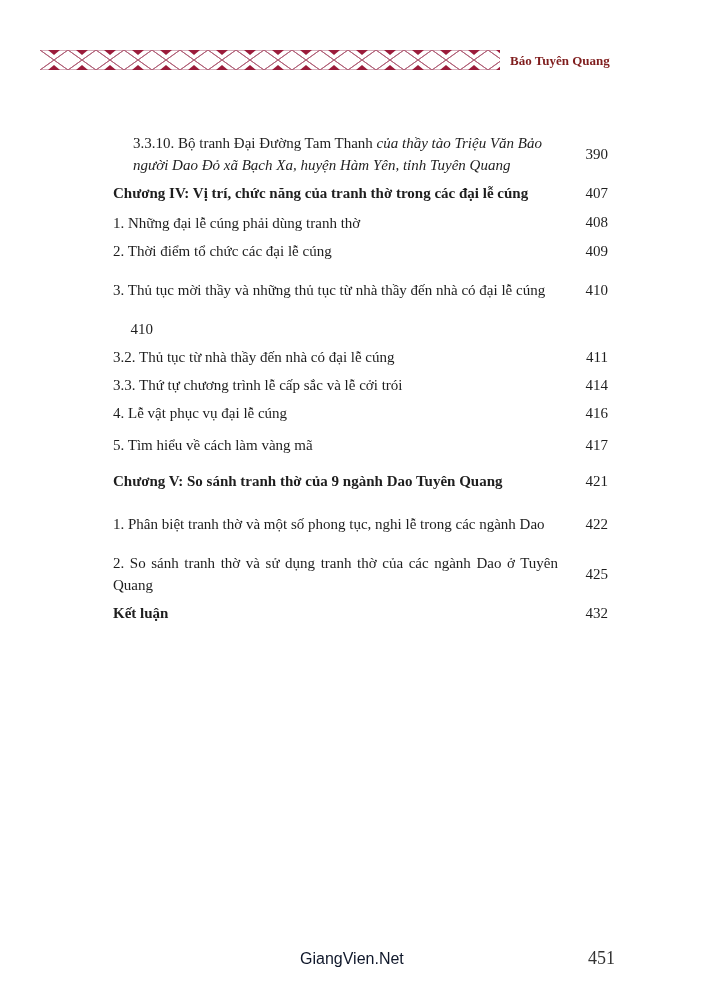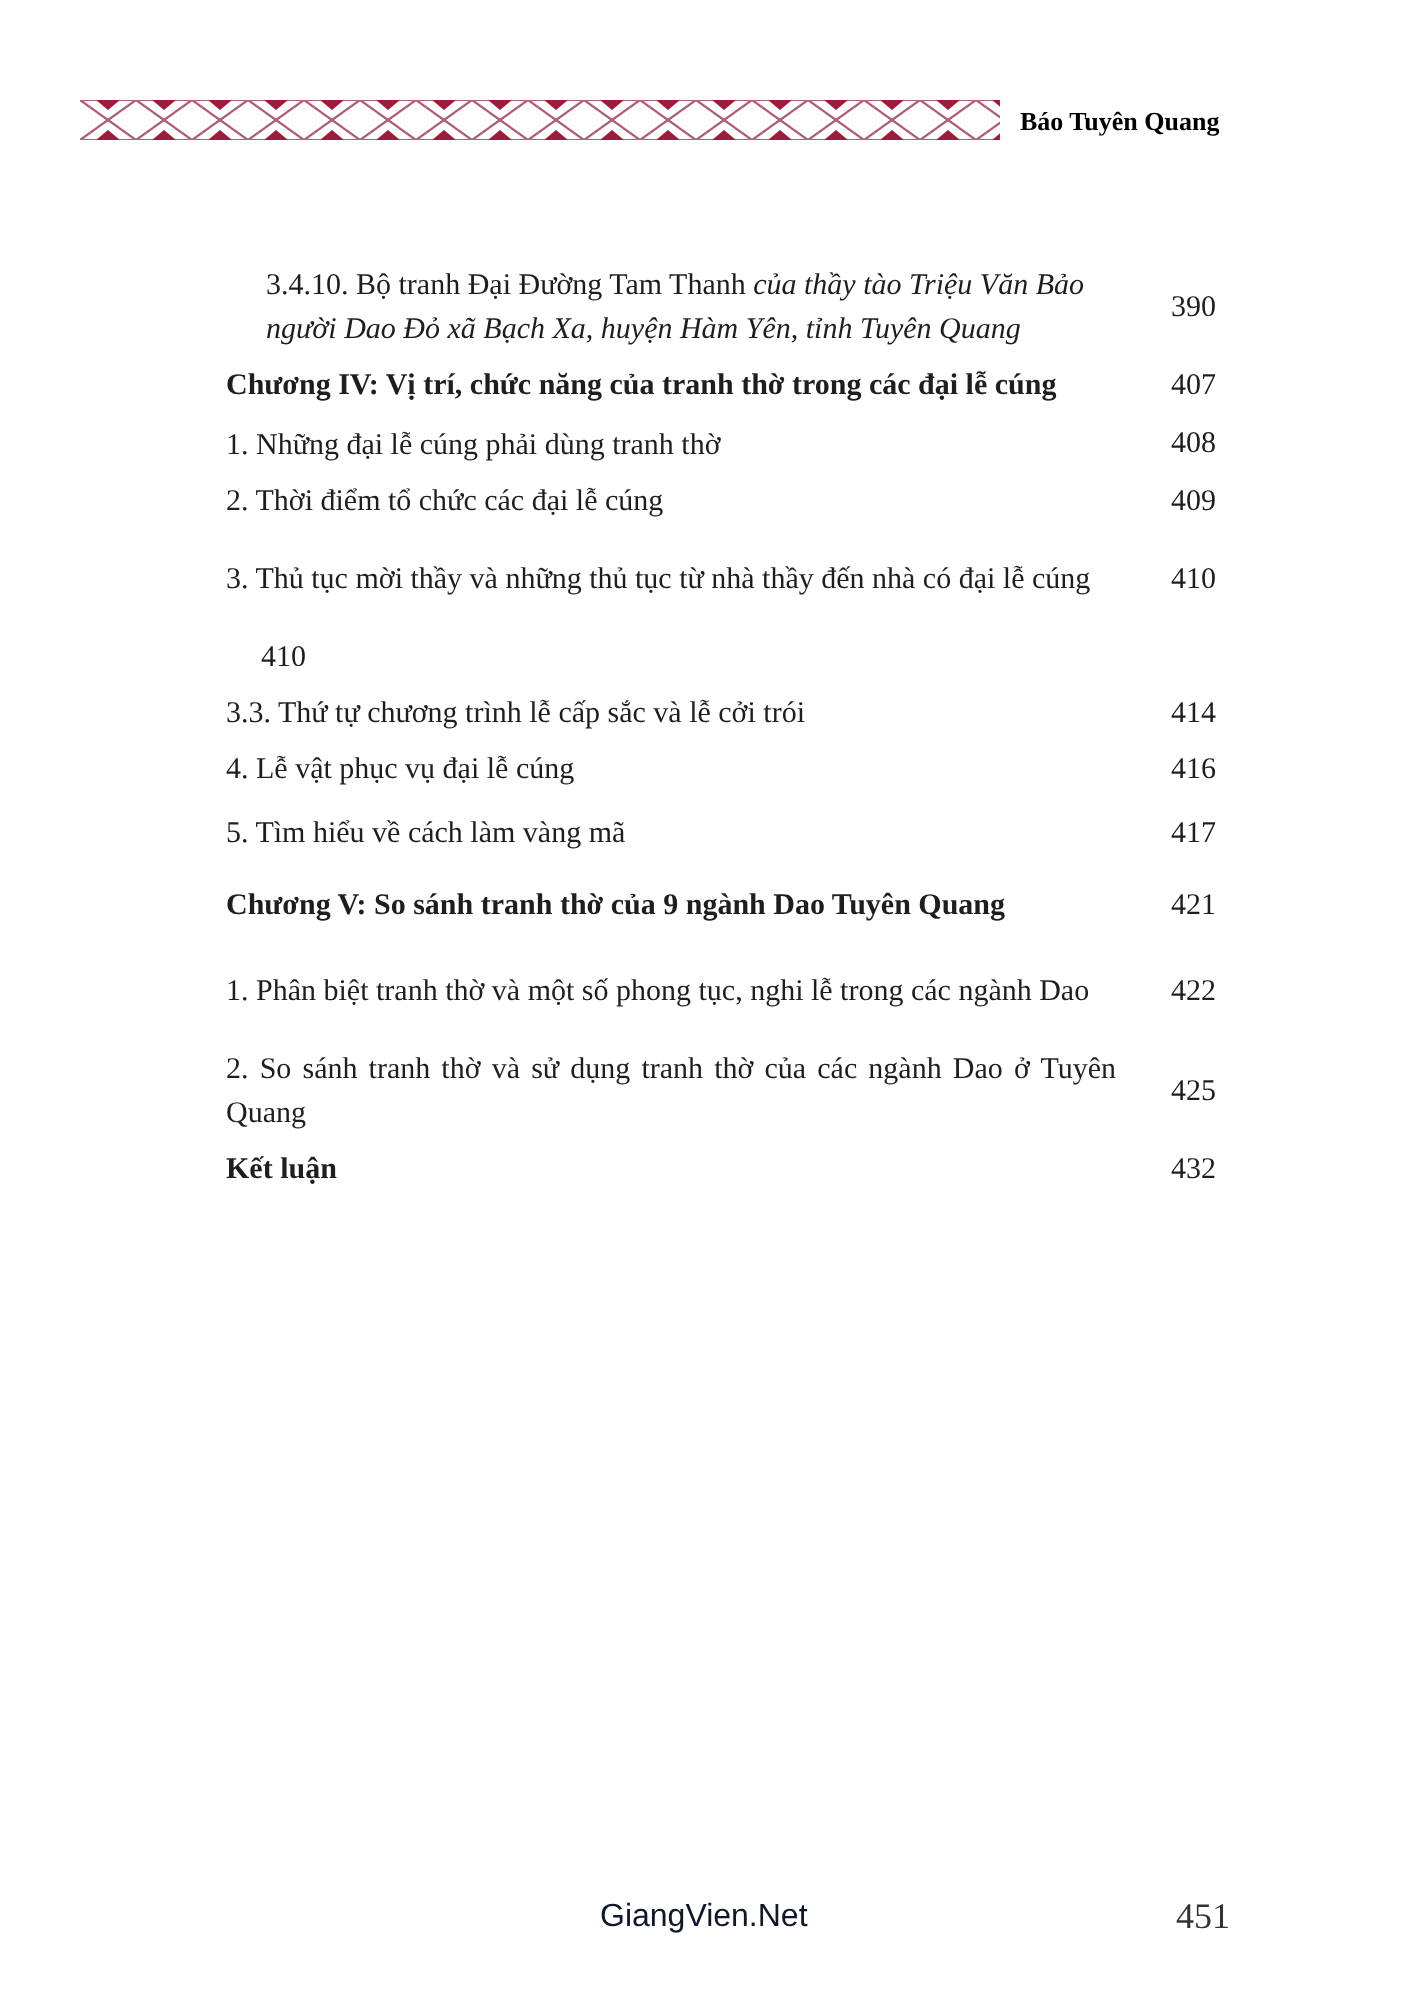--- a/index.html
+++ b/index.html
@@ -4,21 +4,21 @@
 <style>
   html, body { margin: 0; padding: 0; }
   body {
     width: 707px; height: 1000px; background: #ffffff; position: relative; overflow: hidden;
     font-family: "DejaVu Serif", "Liberation Serif", serif; color: #1e1e1e;
   }
   .header { position: absolute; left: 40px; top: 50px; width: 600px; height: 24px; }
   .border-band { position: absolute; left: 0; top: 0; width: 460px; height: 20px; }
   .header-title {
     position: absolute; left: 470px; top: 3px; font-size: 13px; font-weight: bold;
-    font-family: "Liberation Serif", serif; color: #000000;
+    font-family: "Liberation Serif", serif; color: #7f1d1d;
   }
   .toc { position: absolute; left: 113px; top: 130px; width: 495px; }
   .row { position: relative; display: flex; align-items: center; justify-content: space-between; }
   .row .text { font-family: "Liberation Serif", serif; font-size: 15px; line-height: 22px; width: 445px; }
   .row .page { font-family: "Liberation Serif", serif; font-size: 15px; width: 40px; text-align: right; }
   .bold .text { font-weight: bold; }
   .indent { padding-left: 20px; }
   .indent .text { width: 425px; text-align: justify; }
   .italic { font-style: italic; }
   .footer-link { position: absolute; left: 300px; top: 950px; font-family: "Liberation Sans", sans-serif; font-size: 16px; color: #0f172a; }
@@ -40,21 +40,21 @@
       </pattern>
     </defs>
     <rect x="0" y="0" width="460" height="20" fill="url(#xpat)"></rect>
   </svg>
   <span class="header-title">Báo Tuyên Quang</span>
 </div>
 
 <div class="toc">
   <div class="row indent" style="height:48px;">
     <span class="text">
-      <span>3.4.10. Bộ tranh Đại Đường Tam Thanh </span><span class="italic">của thầy tào Triệu Văn Bảo</span><br>
+      <span>3.3.10. Bộ tranh Đại Đường Tam Thanh </span><span class="italic">của thầy tào Triệu Văn Bảo</span><br>
       <span class="italic">người Dao Đỏ xã Bạch Xa, huyện Hàm Yên, tỉnh Tuyên Quang</span>
     </span>
     <span class="page">390</span>
   </div>
   <div class="row bold" style="height:30px;gap:11px;">
     <span class="text">Chương IV: Vị trí, chức năng của tranh thờ trong các đại lễ cúng</span>
     <span class="page">407</span>
   </div>
   <div class="row" style="height:29px;">
     <span class="text">1. Những đại lễ cúng phải dùng tranh thờ</span>
@@ -63,20 +63,24 @@
   <div class="row" style="height:28px;justify-content:space-between;">
     <span class="text">2. Thời điểm tổ chức các đại lễ cúng</span>
     <span class="page">409</span>
   </div>
   <div class="row" style="height:50px;">
     <span class="text" style="text-align:justify;">3. Thủ tục mời thầy và những thủ tục từ nhà thầy đến nhà có đại lễ cúng</span>
     <span class="page">410</span>
   </div>
   <div class="row" style="height:28px;">
     <span class="page">410</span>
+  </div>
+  <div class="row" style="height:28px;">
+    <span class="text">3.2. Thủ tục từ nhà thầy đến nhà có đại lễ cúng</span>
+    <span class="page">411</span>
   </div>
   <div class="row" style="height:28px;">
     <span class="text">3.3. Thứ tự chương trình lễ cấp sắc và lễ cởi trói</span>
     <span class="page">414</span>
   </div>
   <div class="row" style="height:28px;">
     <span class="text">4. Lễ vật phục vụ đại lễ cúng</span>
     <span class="page">416</span>
   </div>
   <div class="row" style="height:36px;">

